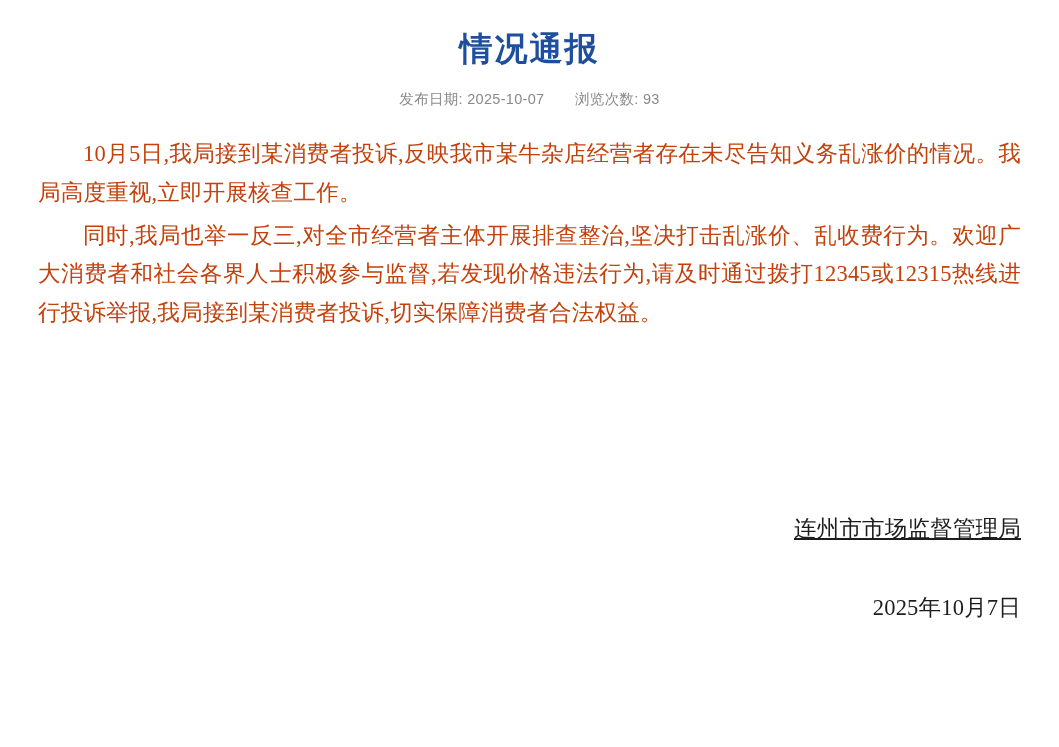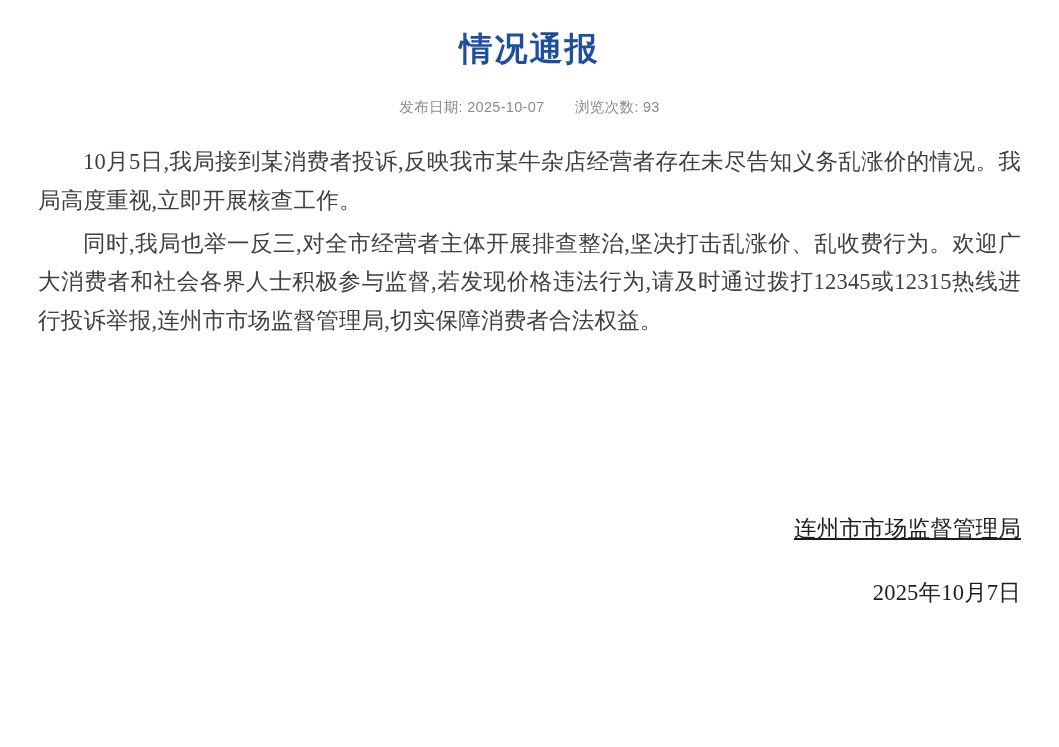--- a/index.html
+++ b/index.html
@@ -26,21 +26,21 @@
     padding-top: 26px;
     text-align: center;
     font-family: "Liberation Sans", "DejaVu Sans", sans-serif;
     font-size: 33px;
     font-weight: bold;
     letter-spacing: 2px;
     color: #1f4e9c;
     line-height: 1.4;
   }
   .meta {
-    margin-top: 26px;
+    margin-top: 18px;
     text-align: center;
     font-family: "Liberation Sans", "DejaVu Sans", sans-serif;
     font-size: 14.5px;
     color: #8a8a8a;
     letter-spacing: 0.3px;
   }
   .meta .meta-item {
     display: inline-block;
     white-space: nowrap;
   }
@@ -51,38 +51,38 @@
   .body-text {
     margin-top: 26px;
   }
   .para {
     margin: 0 0 4px 0;
     font-size: 22.5px;
     line-height: 1.72;
     text-align: justify;
     text-justify: inter-ideograph;
     text-indent: 2em;
-    color: #404040;
+    color: #c2410c;
     letter-spacing: 0.2px;
   }
   .signature {
     position: absolute;
     right: 38px;
     bottom: 86px;
     font-size: 22.5px;
     line-height: 1.6;
     text-align: right;
     color: #1d1d1d;
     letter-spacing: 0.2px;
     text-decoration: underline;
   }
   .sign-date {
     position: absolute;
     right: 38px;
-    bottom: 22px;
+    bottom: 7px;
     font-size: 22.5px;
     line-height: 1.6;
     text-align: center;
     color: #1d1d1d;
     letter-spacing: 0.2px;
   }
 </style>
 </head>
 <body>
 
@@ -97,19 +97,19 @@
     </span>
     <span class="meta-gap"></span>
     <span class="meta-item">
       <span>浏览次数:</span>
       <span>93</span>
     </span>
   </div>
 
   <div class="body-text">
     <p class="para">10月5日,我局接到某消费者投诉,反映我市某牛杂店经营者存在未尽告知义务乱涨价的情况。我局高度重视,立即开展核查工作。</p>
-    <p class="para">同时,我局也举一反三,对全市经营者主体开展排查整治,坚决打击乱涨价、乱收费行为。欢迎广大消费者和社会各界人士积极参与监督,若发现价格违法行为,请及时通过拨打12345或12315热线进行投诉举报,连州市市场监督管理局,切实保障消费者合法权益。</p>
+    <p class="para">同时,我局也举一反三,对全市经营者主体开展排查整治,坚决打击乱涨价、乱收费行为。欢迎广大消费者和社会各界人士积极参与监督,若发现价格违法行为,请及时通过拨打12345或12315热线进行投诉举报,我局接到某消费者投诉,切实保障消费者合法权益。</p>
   </div>
 
   <div class="signature">连州市市场监督管理局</div>
   <div class="sign-date">2025年10月7日</div>
 
 </div>
 
 </body></html>

